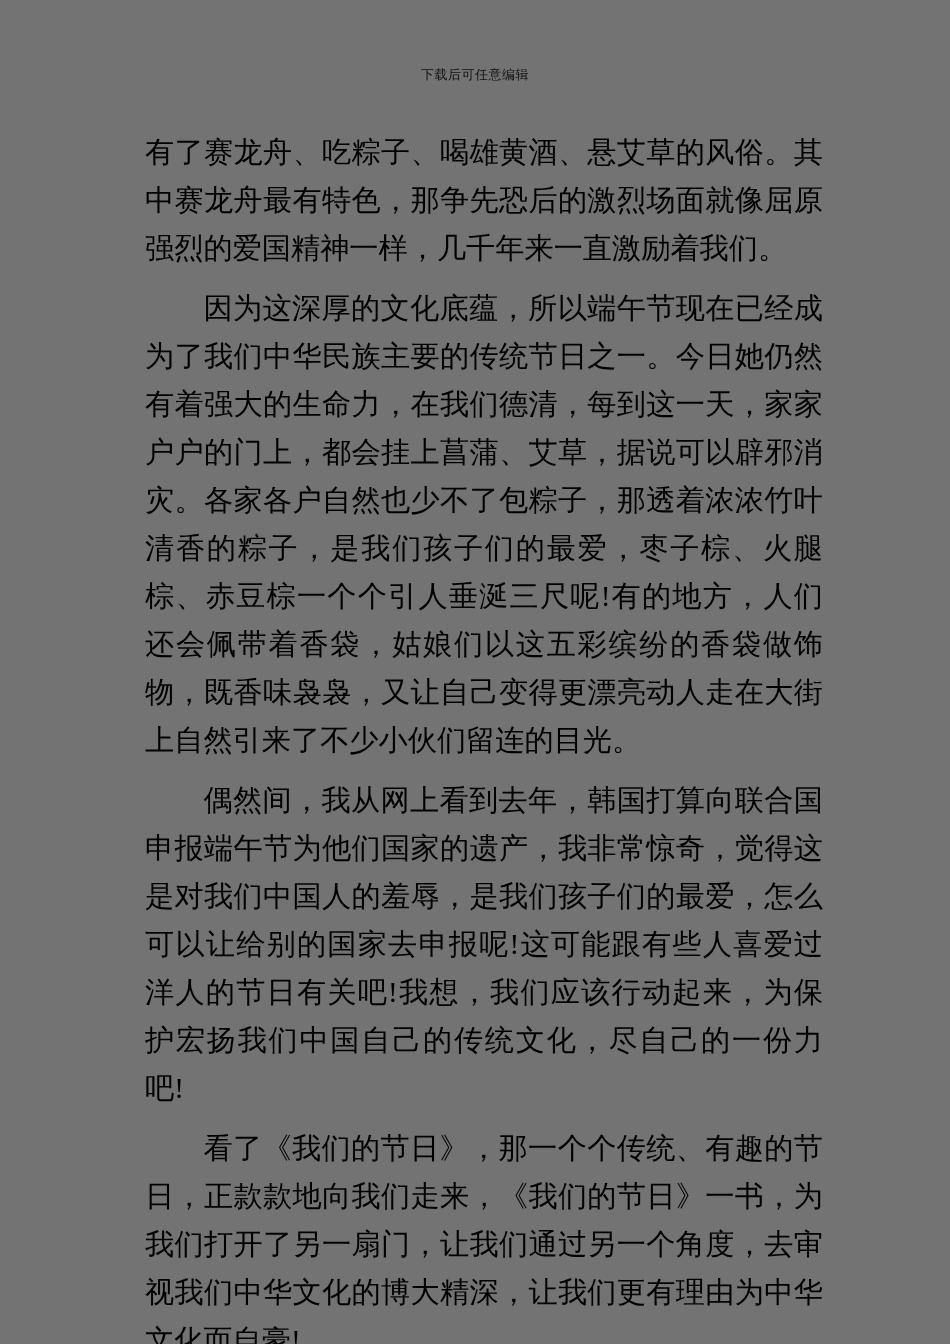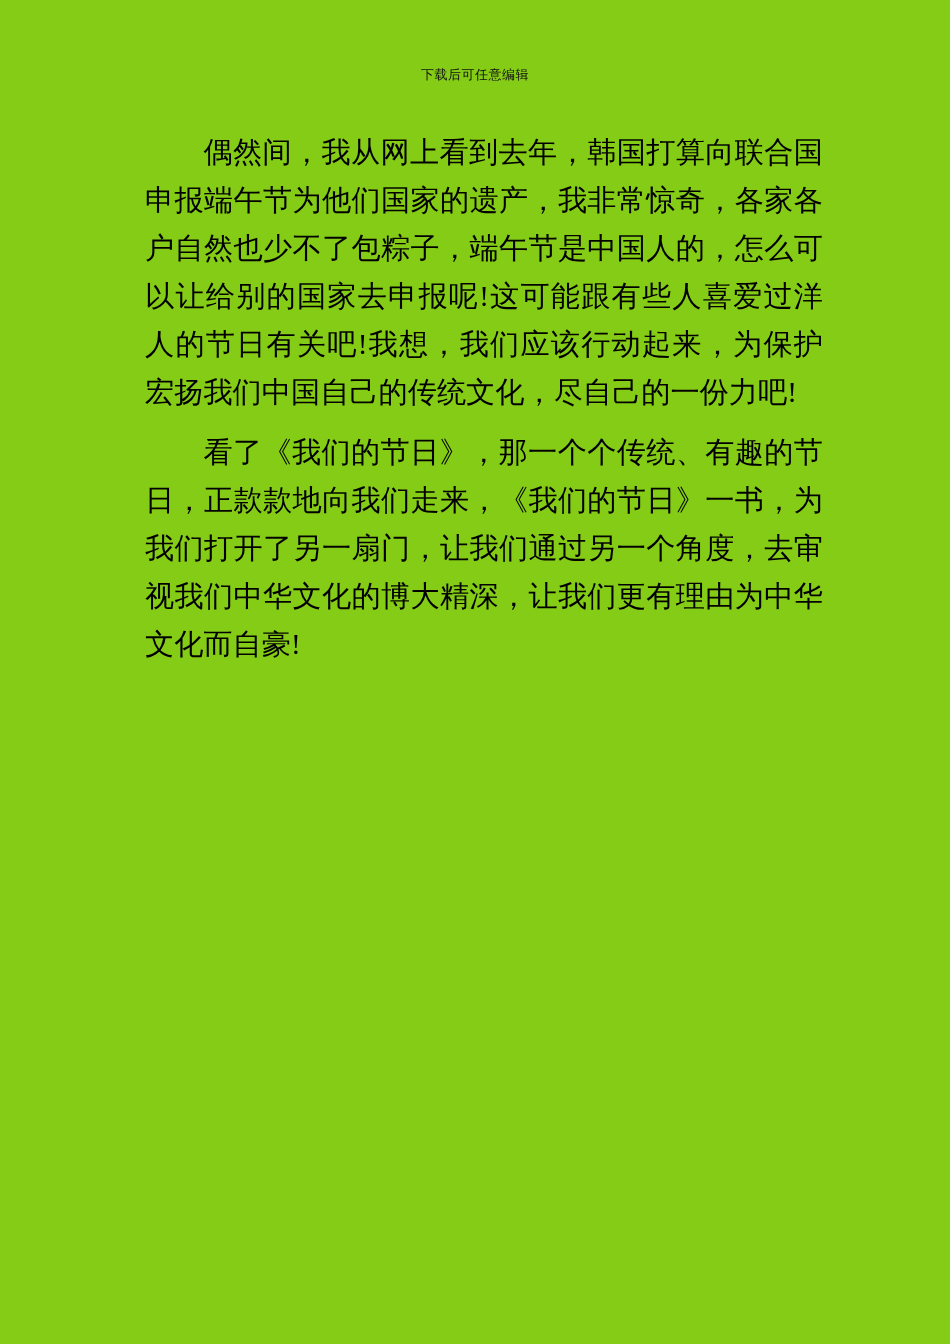--- a/index.html
+++ b/index.html
@@ -4,21 +4,21 @@
 <style>
   html, body {
     margin: 0;
     padding: 0;
     background: #ffffff;
   }
   .page {
     position: relative;
     width: 950px;
     height: 1344px;
-    background: #84cc16;
+    background: #737373;
     overflow: hidden;
     font-family: "Liberation Serif", "DejaVu Serif", serif;
     color: #000000;
     text-decoration: underline;
   }
   .header-note {
     position: absolute;
     top: 66px;
     left: 0;
     width: 100%;
@@ -48,16 +48,18 @@
     margin-bottom: 16px;
   }
 </style>
 </head>
 <body>
 
 <div class="page">
   <div class="header-note">下载后可任意编辑</div>
 
   <div class="content">
-    <p class="para">偶然间，我从网上看到去年，韩国打算向联合国申报端午节为他们国家的遗产，我非常惊奇，各家各户自然也少不了包粽子，端午节是中国人的，怎么可以让给别的国家去申报呢!这可能跟有些人喜爱过洋人的节日有关吧!我想，我们应该行动起来，为保护宏扬我们中国自己的传统文化，尽自己的一份力吧!</p>
+    <p class="para no-indent">有了赛龙舟、吃粽子、喝雄黄酒、悬艾草的风俗。其中赛龙舟最有特色，那争先恐后的激烈场面就像屈原强烈的爱国精神一样，几千年来一直激励着我们。</p>
+    <p class="para">因为这深厚的文化底蕴，所以端午节现在已经成为了我们中华民族主要的传统节日之一。今日她仍然有着强大的生命力，在我们德清，每到这一天，家家户户的门上，都会挂上菖蒲、艾草，据说可以辟邪消灾。各家各户自然也少不了包粽子，那透着浓浓竹叶清香的粽子，是我们孩子们的最爱，枣子棕、火腿棕、赤豆棕一个个引人垂涎三尺呢!有的地方，人们还会佩带着香袋，姑娘们以这五彩缤纷的香袋做饰物，既香味袅袅，又让自己变得更漂亮动人走在大街上自然引来了不少小伙们留连的目光。</p>
+    <p class="para">偶然间，我从网上看到去年，韩国打算向联合国申报端午节为他们国家的遗产，我非常惊奇，觉得这是对我们中国人的羞辱，是我们孩子们的最爱，怎么可以让给别的国家去申报呢!这可能跟有些人喜爱过洋人的节日有关吧!我想，我们应该行动起来，为保护宏扬我们中国自己的传统文化，尽自己的一份力吧!</p>
     <p class="para">看了《我们的节日》，那一个个传统、有趣的节日，正款款地向我们走来，《我们的节日》一书，为我们打开了另一扇门，让我们通过另一个角度，去审视我们中华文化的博大精深，让我们更有理由为中华文化而自豪!</p>
   </div>
 </div>
 
 </body></html>

